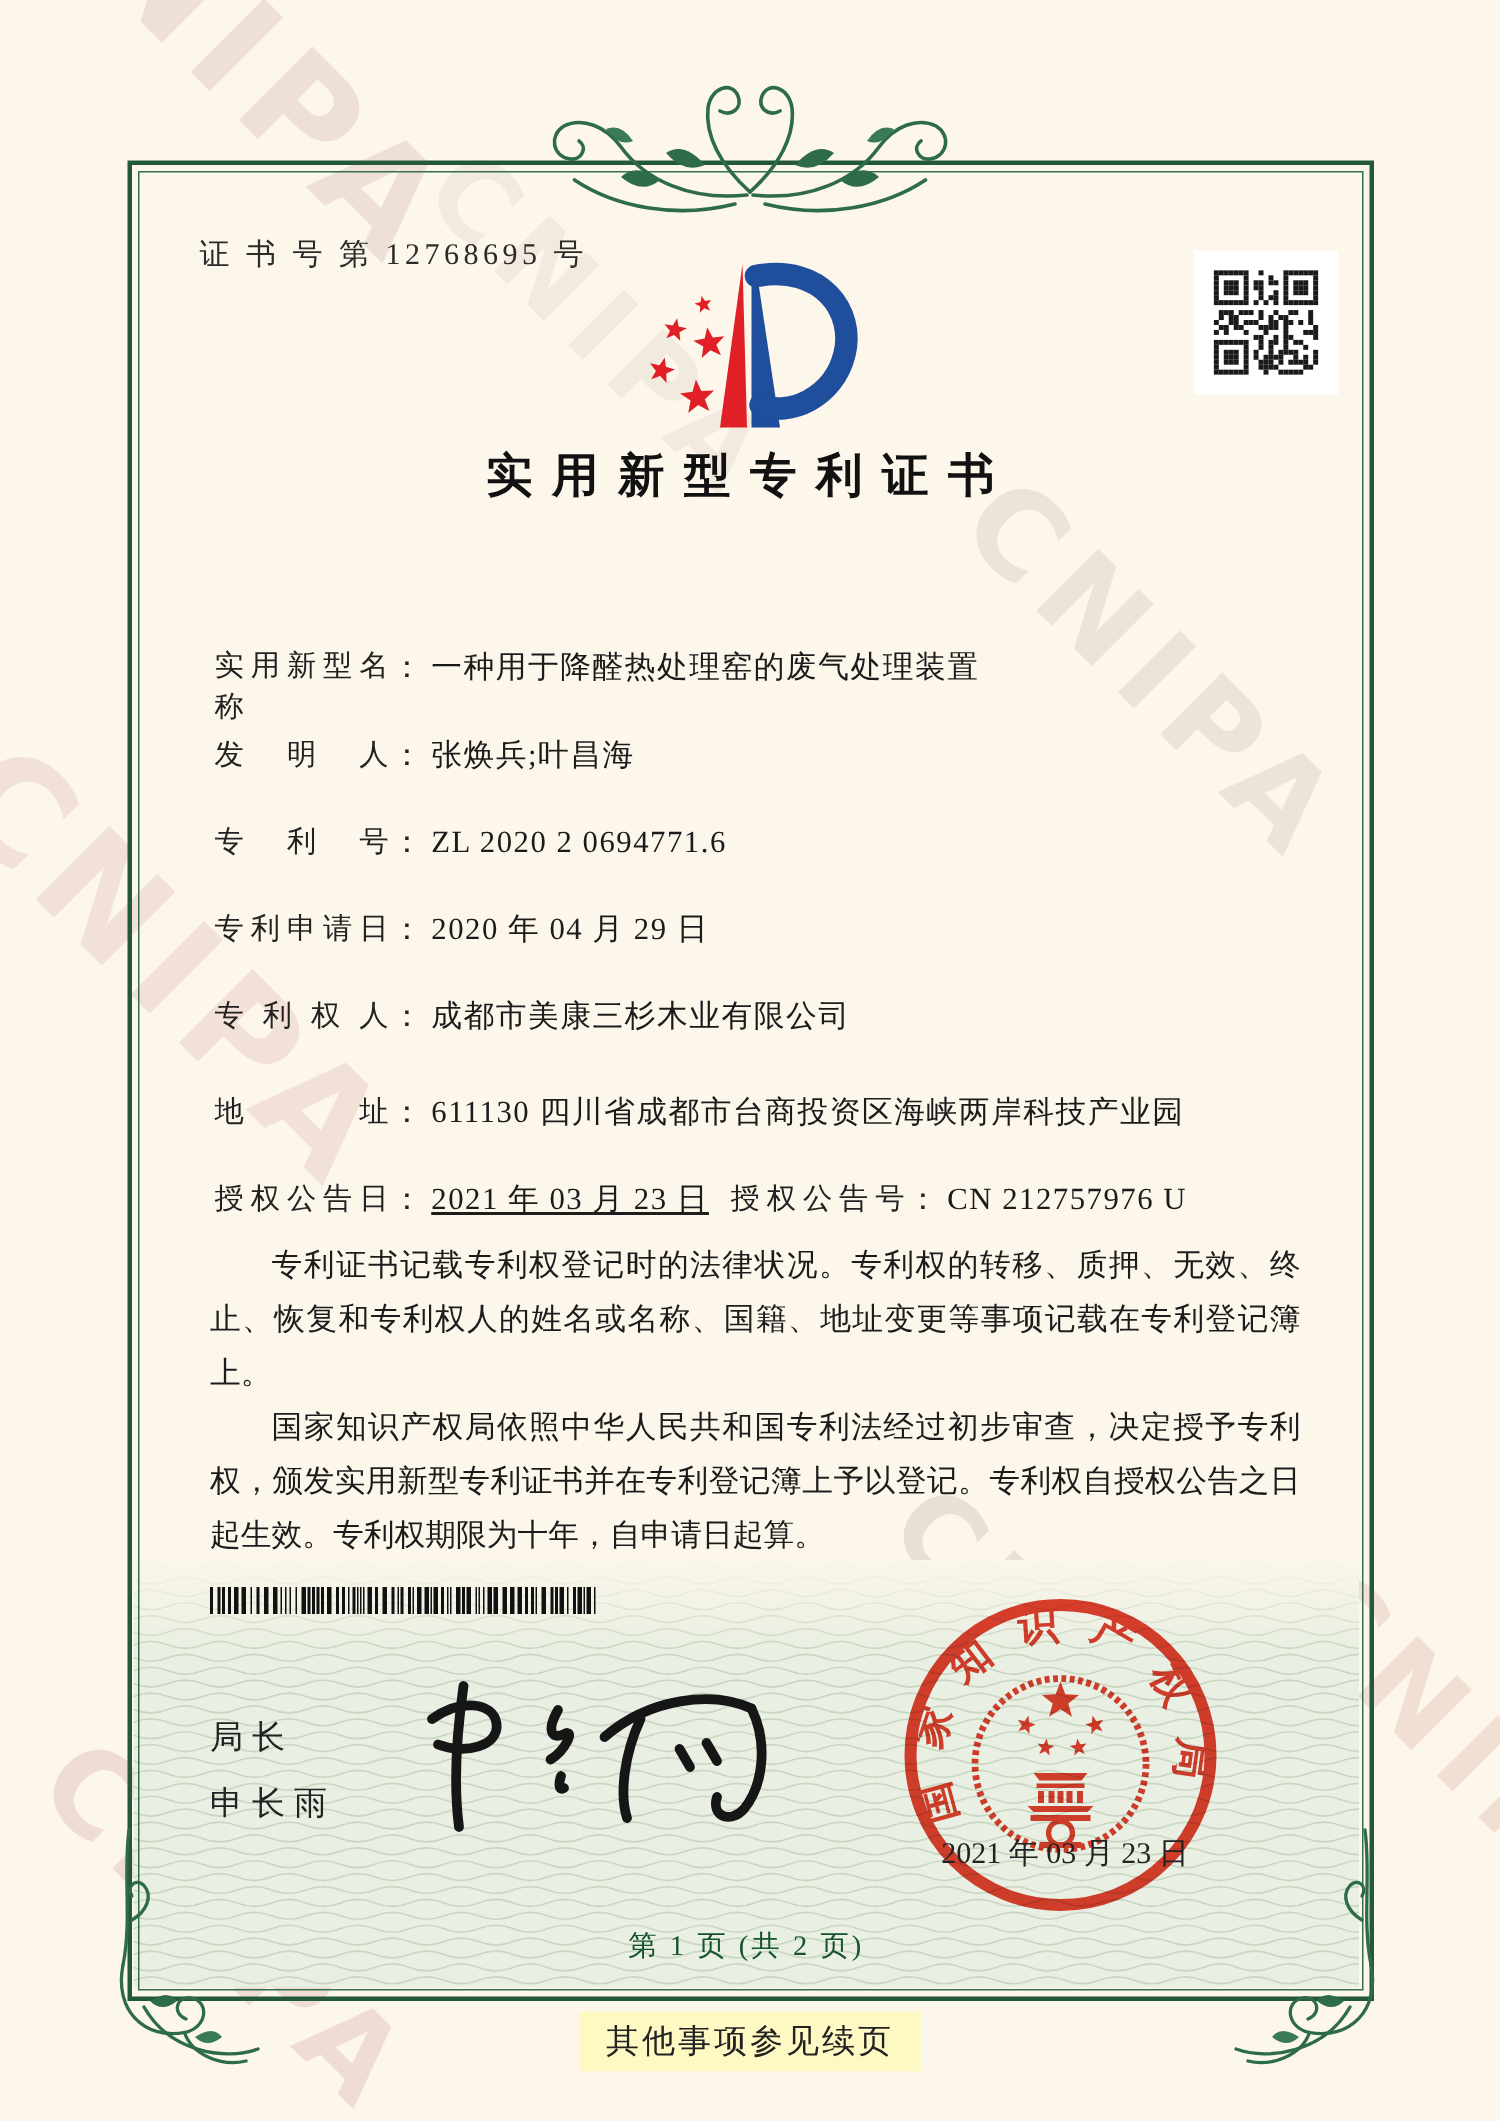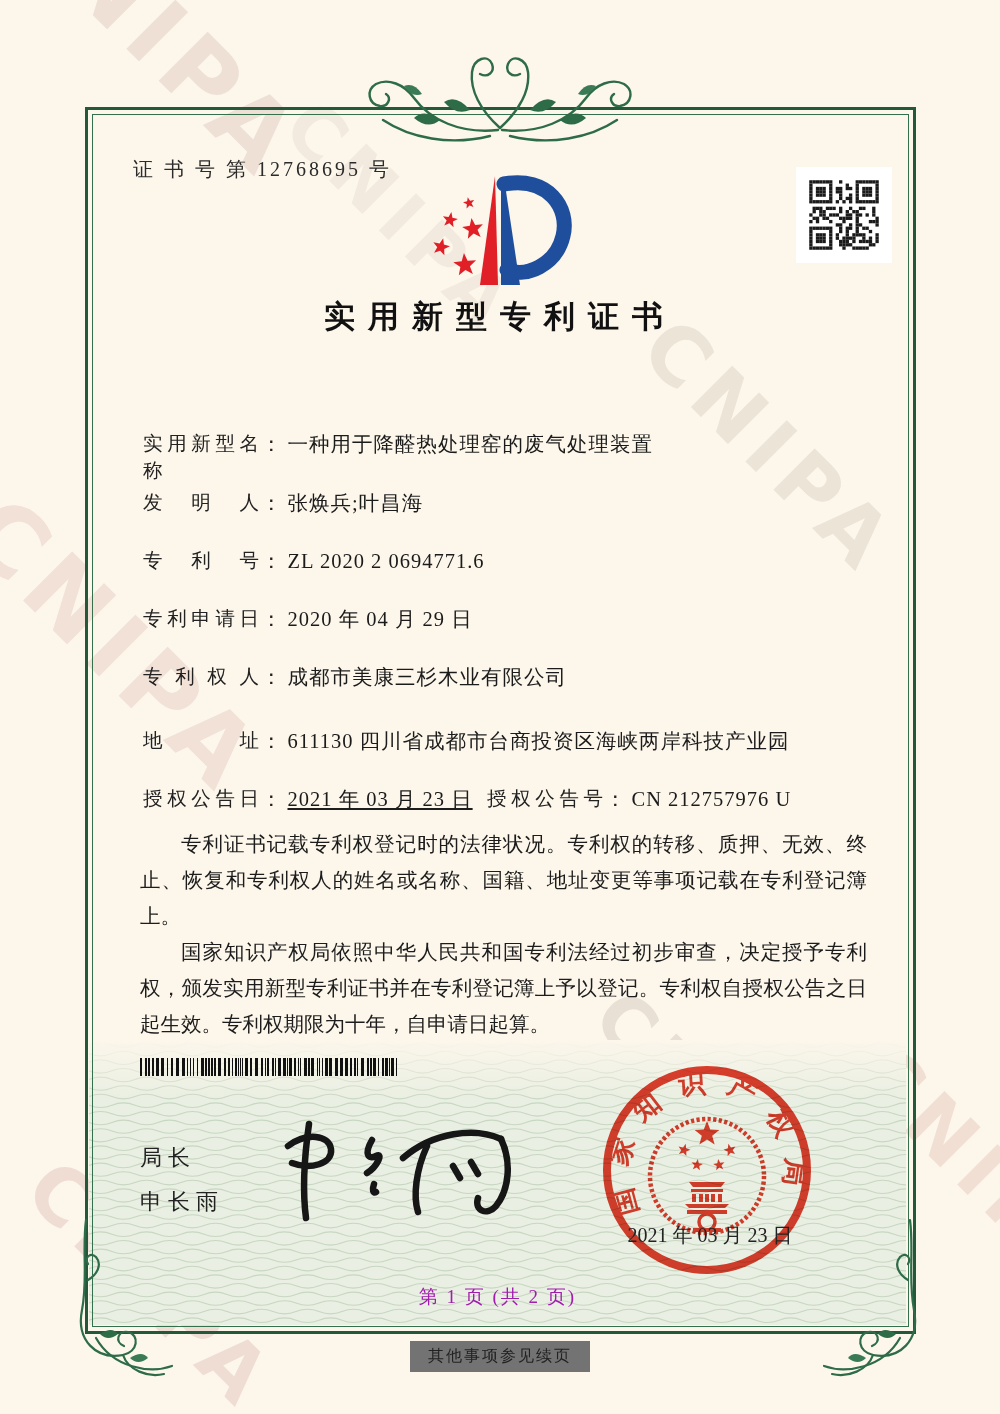--- a/index.html
+++ b/index.html
@@ -40,24 +40,24 @@
          line-height:36px;text-align:justify;color:#1c1c1c;}
   .paras p{margin:0;text-indent:2em;}
 
   .signer{position:absolute;left:140px;font-family:"Liberation Sans","DejaVu Sans",sans-serif;
           font-size:22px;letter-spacing:6px;color:#222;}
 
   .seal-date{position:absolute;left:608px;top:1222px;width:204px;text-align:center;
              font-size:20px;color:#222;white-space:nowrap;}
 
   .pagefoot{position:absolute;left:85px;top:1284px;width:825px;text-align:center;
-            font-size:19px;color:#a21caf;letter-spacing:2px;}
+            font-size:19px;color:#14532d;letter-spacing:2px;}
 
   .contnote{position:absolute;left:50%;top:1341px;transform:translateX(-50%);
-            background:#737373;padding:5px 18px;font-size:16px;letter-spacing:2px;color:#222;}
+            background:#fef9c3;padding:5px 18px;font-size:22px;letter-spacing:2px;color:#222;}
 
   svg{position:absolute;overflow:visible;}
   .sealwrap{mix-blend-mode:multiply;}
 </style>
 </head>
 <body>
 
 <div class="page">
 
   <span class="wm" style="left:-30px;top:-25px;font-size:95px;color:rgba(205,170,160,0.28);">CNIPA</span>

